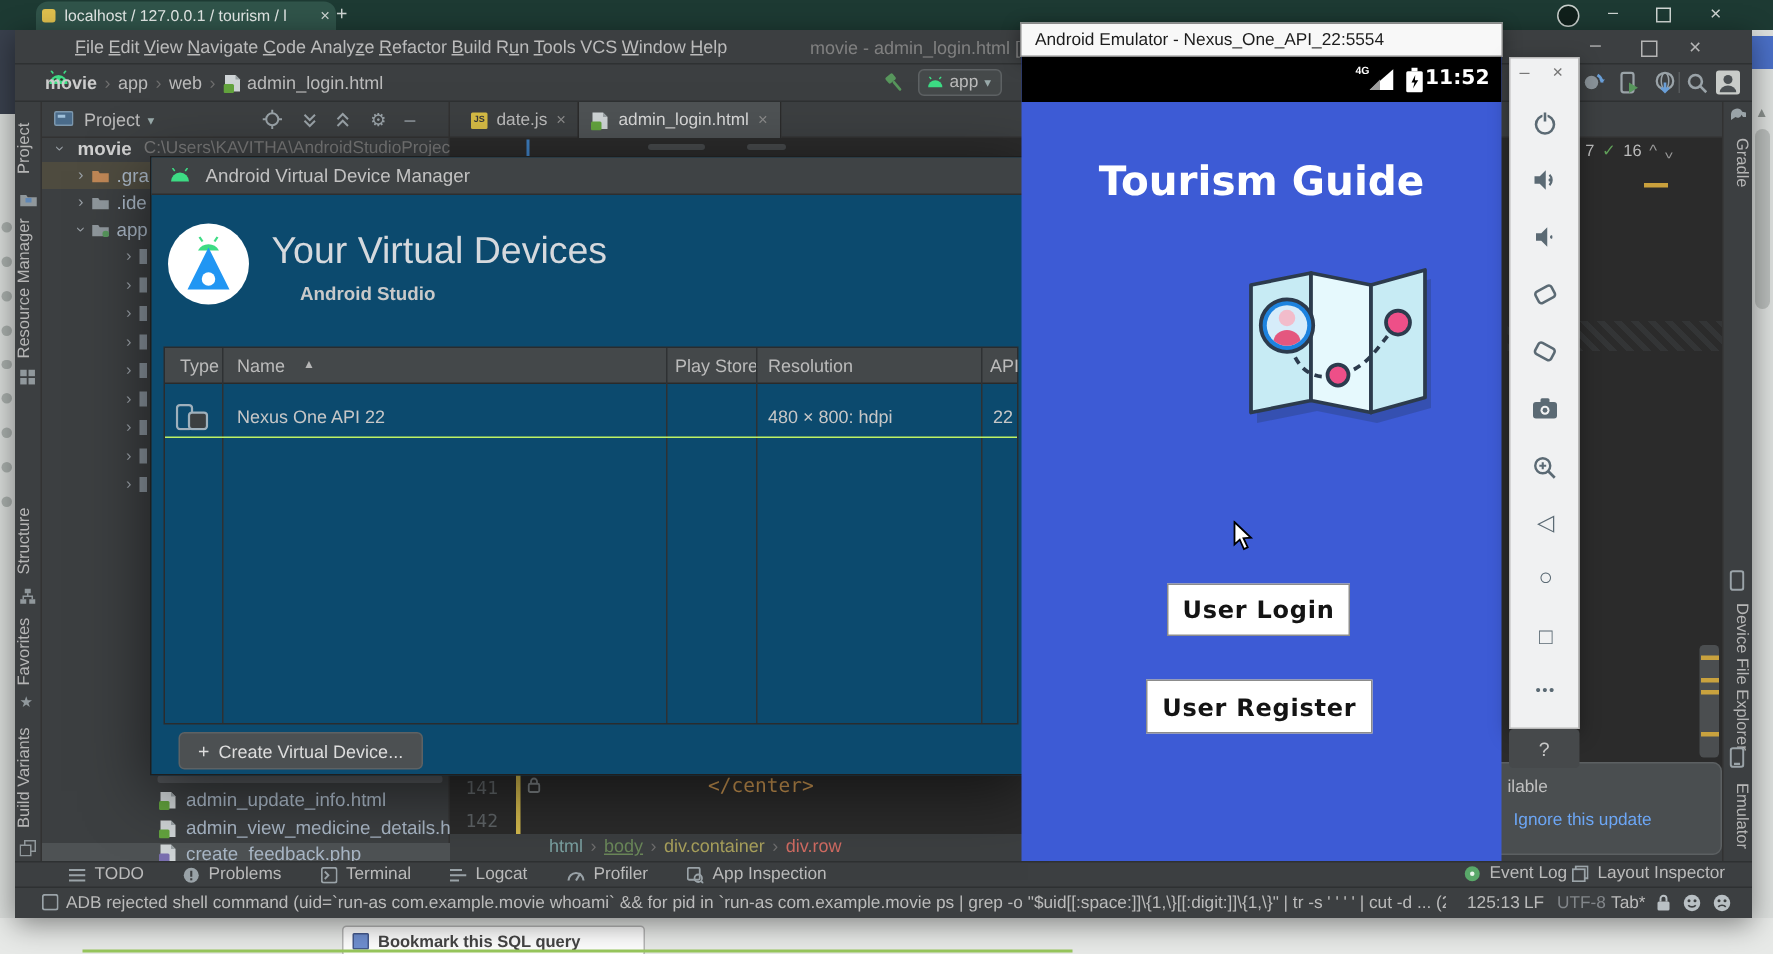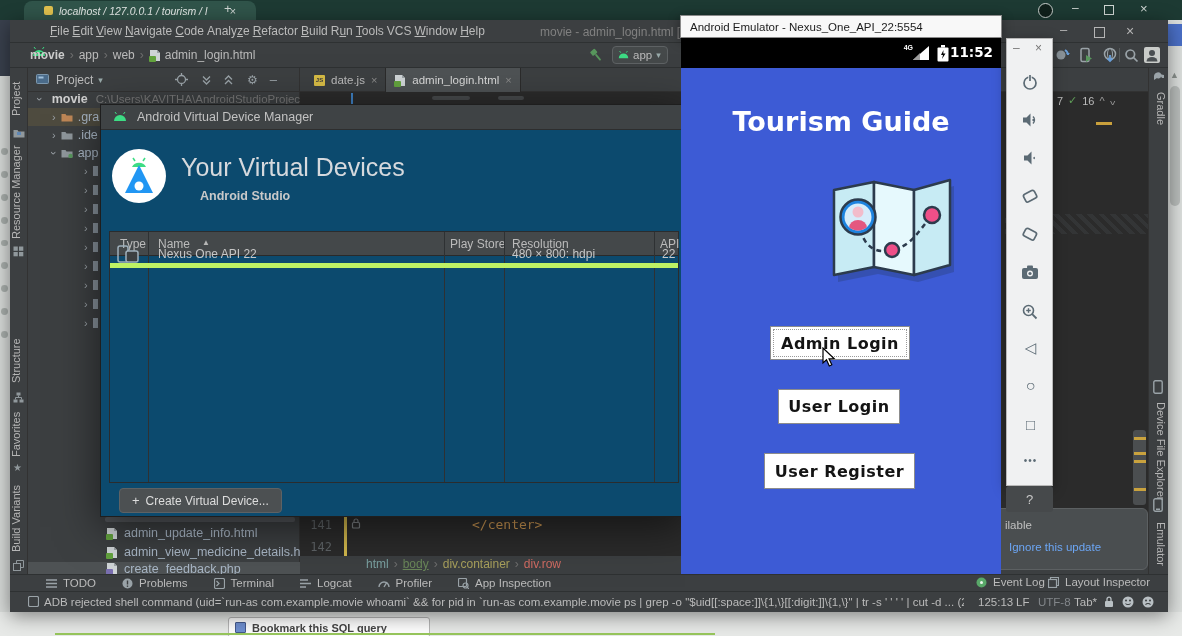--- a/index.html
+++ b/index.html
@@ -27,21 +27,21 @@
   .toolitem{display:flex;align-items:center;gap:6px;color:#bbb;font-size:11.5px;white-space:nowrap;}
   .hatch{background:repeating-linear-gradient(45deg,#3a3d3f 0 4px,#2b2b2b 4px 8px);opacity:.55;}
   .face{display:inline-block;}
 </style>
 </head>
 <body>
 
 <div id="stage">
 
   <div class="abs" style="left:0;top:0;width:1182px;height:20px;background:#1d3a33;"></div>
-  <div class="abs" style="left:24px;top:1px;width:192px;height:19px;background:#30544a;border-radius:8px 8px 0 0;display:flex;align-items:center;padding:0 20px;gap:6px;font-style:italic;">
+  <div class="abs" style="left:24px;top:1px;width:192px;height:19px;background:#30544a;border-radius:8px 8px 0 0;display:flex;align-items:center;padding:0 4px;gap:6px;">
     <span class="abs" style="position:static;width:9px;height:9px;background:#e0c14e;border-radius:2px;flex:none;"></span>
     <span style="color:#e4e9e7;font-size:10.5px;white-space:nowrap;overflow:hidden;flex:1;">localhost / 127.0.0.1 / tourism / l</span>
     <span style="color:#cfd6d3;font-size:11px;flex:none;">×</span>
   </div>
   <span class="abs" style="left:224px;top:1px;color:#cfd6d3;font-size:13px;">+</span>
   <span class="abs" style="left:1038px;top:3px;width:13px;height:13px;border-radius:50%;background:#10201b;border:1.5px solid #c9d0cd;"></span>
   <span class="abs" style="left:1072px;top:1px;color:#cfd6d3;font-size:12px;">–</span>
   <span class="abs" style="left:1104px;top:5px;width:8px;height:8px;border:1px solid #cfd6d3;"></span>
   <span class="abs" style="left:1140px;top:1px;color:#cfd6d3;font-size:13px;">×</span>
 
@@ -495,21 +495,21 @@
         <span style="position:absolute;left:48px;top:5px;color:#bbb;font-size:12px;">Name</span>
         <span style="position:absolute;left:92px;top:6px;color:#b6b6b6;font-size:8px;">▲</span>
         <span style="position:absolute;left:340px;top:5px;color:#bbb;font-size:12px;">Play Store</span>
         <span style="position:absolute;left:402px;top:5px;color:#bbb;font-size:12px;">Resolution</span>
         <span style="position:absolute;left:550px;top:5px;color:#bbb;font-size:12px;">API</span>
       </div>
       <div class="colsep" style="left:38px;top:0;height:100%;"></div>
       <div class="colsep" style="left:334px;top:0;height:100%;"></div>
       <div class="colsep" style="left:394px;top:0;height:100%;"></div>
       <div class="colsep" style="left:544px;top:0;height:100%;"></div>
-      <div style="position:absolute;left:0;top:8px;width:100%;height:28px;border-bottom:5px solid #bef264;box-sizing:border-box;">
+      <div style="position:absolute;left:0;top:32px;width:100%;height:28px;border-bottom:1px solid #bef264;box-sizing:border-box;">
         <svg width="22" height="18" viewBox="0 0 22 18" style="position:absolute;left:7px;top:5px;">
             <rect x="1" y="1" width="10" height="16" rx="2" fill="none" stroke="#9fb0bc" stroke-width="1.5"></rect>
             <rect x="9" y="6" width="12" height="11" rx="2" fill="#3c3f41" stroke="#9fb0bc" stroke-width="1.5"></rect>
           </svg>
         <span style="position:absolute;left:48px;top:7px;color:#c7c7c7;font-size:12px;">Nexus One API 22</span>
         <span style="position:absolute;left:402px;top:7px;color:#c7c7c7;font-size:12px;">480 × 800: hdpi</span>
         <span style="position:absolute;left:552px;top:7px;color:#c7c7c7;font-size:12px;">22</span>
       </div>
     </div>
 
@@ -552,21 +552,20 @@
       <circle cx="28" cy="41" r="17.5" fill="#1d83df" stroke="#2c3b4d" stroke-width="2.5"></circle>
       <circle cx="28" cy="41" r="13.5" fill="#d6ecfa"></circle>
       <clipPath id="avclip">
           <circle cx="28" cy="41" r="13.5"></circle>
         </clipPath>
       <g clip-path="url(#avclip)">
         <circle cx="28" cy="36" r="5.5" fill="#f2bccb"></circle>
         <ellipse cx="28" cy="52" rx="9" ry="8" fill="#e4577f"></ellipse>
       </g>
     </svg>
-    <div class="embtn" style="left:89px;top:288px;width:138px;height:32px;outline:1px dotted #9a9a9a;outline-offset:-4px;">Admin Login</div>
     <div class="embtn" style="left:97px;top:351px;width:120px;height:33px;">User Login</div>
     <div class="embtn" style="left:83px;top:415px;width:149px;height:34px;">User Register</div>
   </div>
 
   <div class="abs" style="left:1006px;top:38px;width:47px;height:448px;background:#f0f1f2;border:1px solid #b8b8b8;box-sizing:border-box;z-index:10;box-shadow:0 3px 12px rgba(0,0,0,.35);">
     <span style="position:absolute;left:6px;top:2px;color:#777;font-size:12px;">–</span>
     <span style="position:absolute;left:28px;top:2px;color:#777;font-size:12px;">×</span>
     <svg width="18" height="18" viewBox="0 0 18 18" style="position:absolute;left:14px;top:34px;">
         <circle cx="9" cy="10" r="6" fill="none" stroke="#5b6a74" stroke-width="1.7"></circle>
         <line x1="9" y1="1" x2="9" y2="8" stroke="#f0f1f2" stroke-width="3.4"></line>

